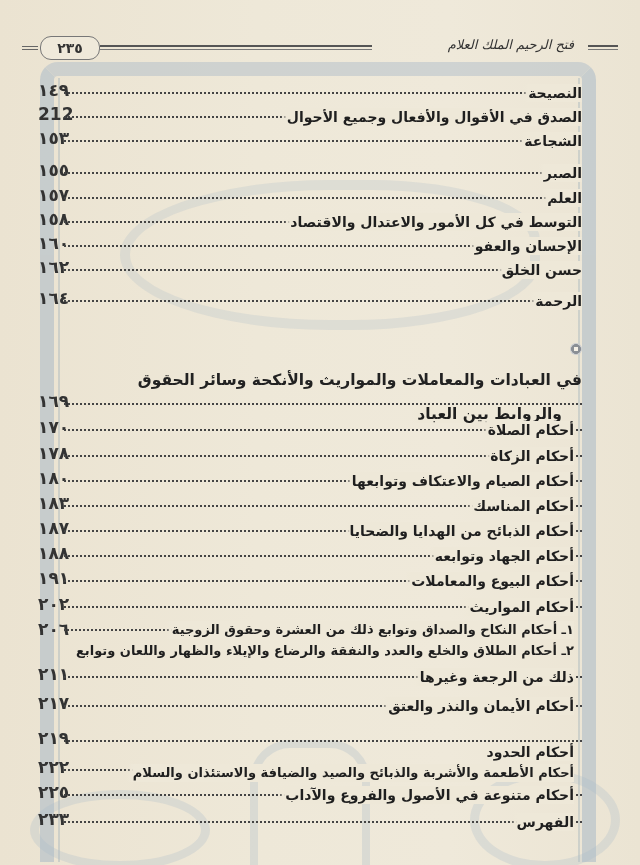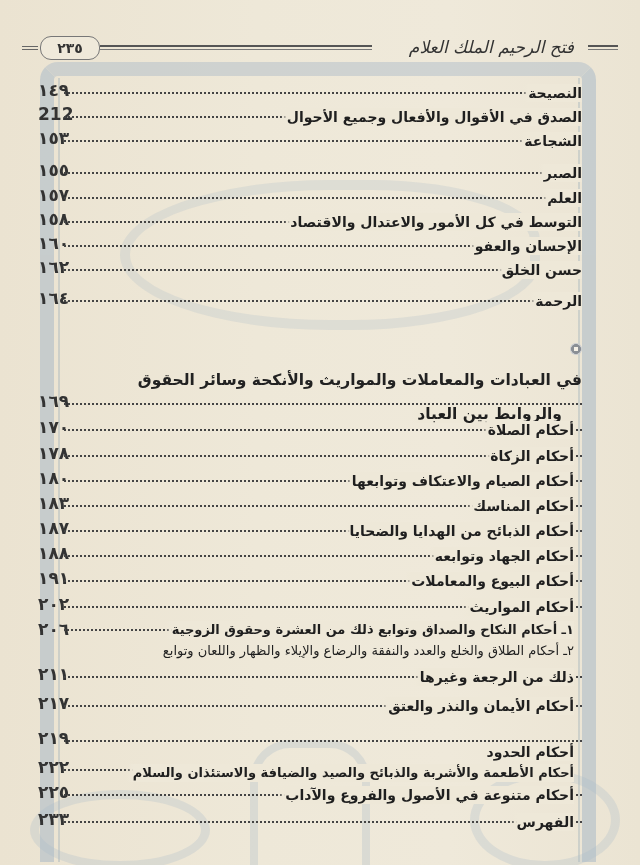--- a/index.html
+++ b/index.html
@@ -128,21 +128,21 @@
     width: 272px;
     height: 5px;
     border-top: 2px solid #555;
     border-bottom: 1px solid #777;
     box-sizing: border-box;
   }
   .running-title {
     position: absolute;
     right: 44px;
     top: 1px;
-    font-size: 17px;
+    font-size: 13px;
     font-style: italic;
     color: #333;
     direction: rtl;
   }
   .rule-right {
     position: absolute;
     right: 0;
     top: 9px;
     width: 30px;
     height: 5px;
@@ -211,21 +211,21 @@
     border-radius: 50%;
     background: radial-gradient(circle, #f4f0e6 25%, #8a8f95 30%, #8a8f95 55%, #c9ccd0 60%);
     margin-left: 6px;
     vertical-align: middle;
   }
   .plain-line {
     position: absolute;
     right: 58px;
     direction: rtl;
     font-size: 14px;
-    font-weight: normal;
+    font-weight: bold;
     white-space: nowrap;
     line-height: 18px;
   }
 </style>
 </head>
 <body>
 
 <div class="page">
   <div class="frame"></div>
   <div class="frame-inner"></div>

